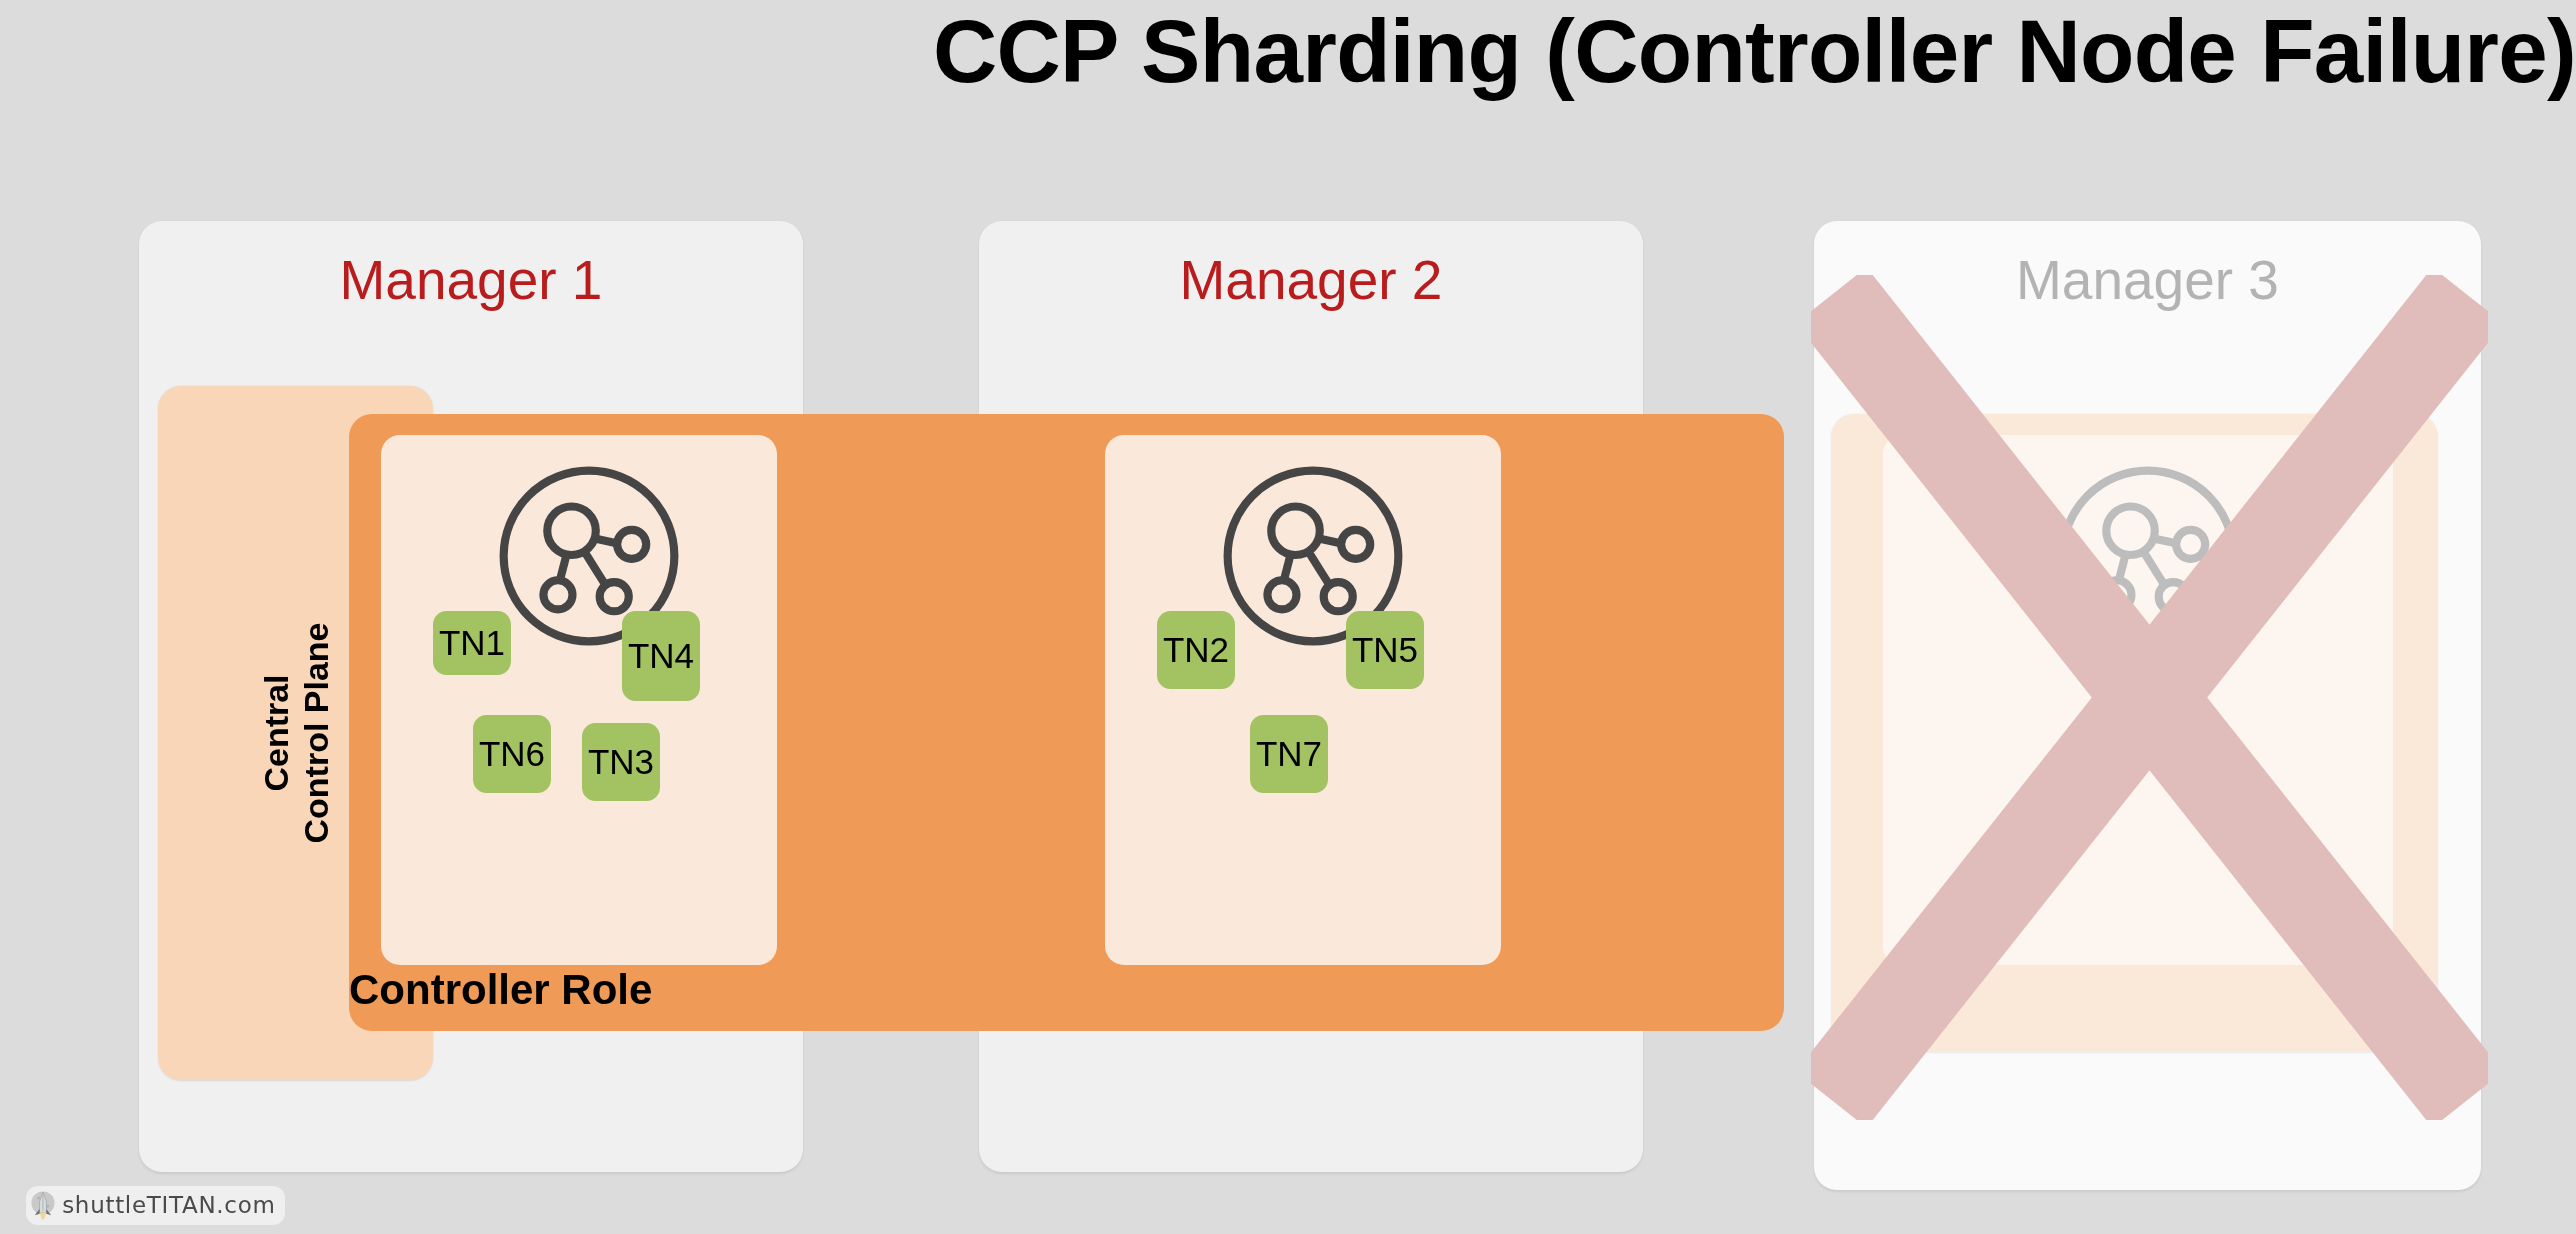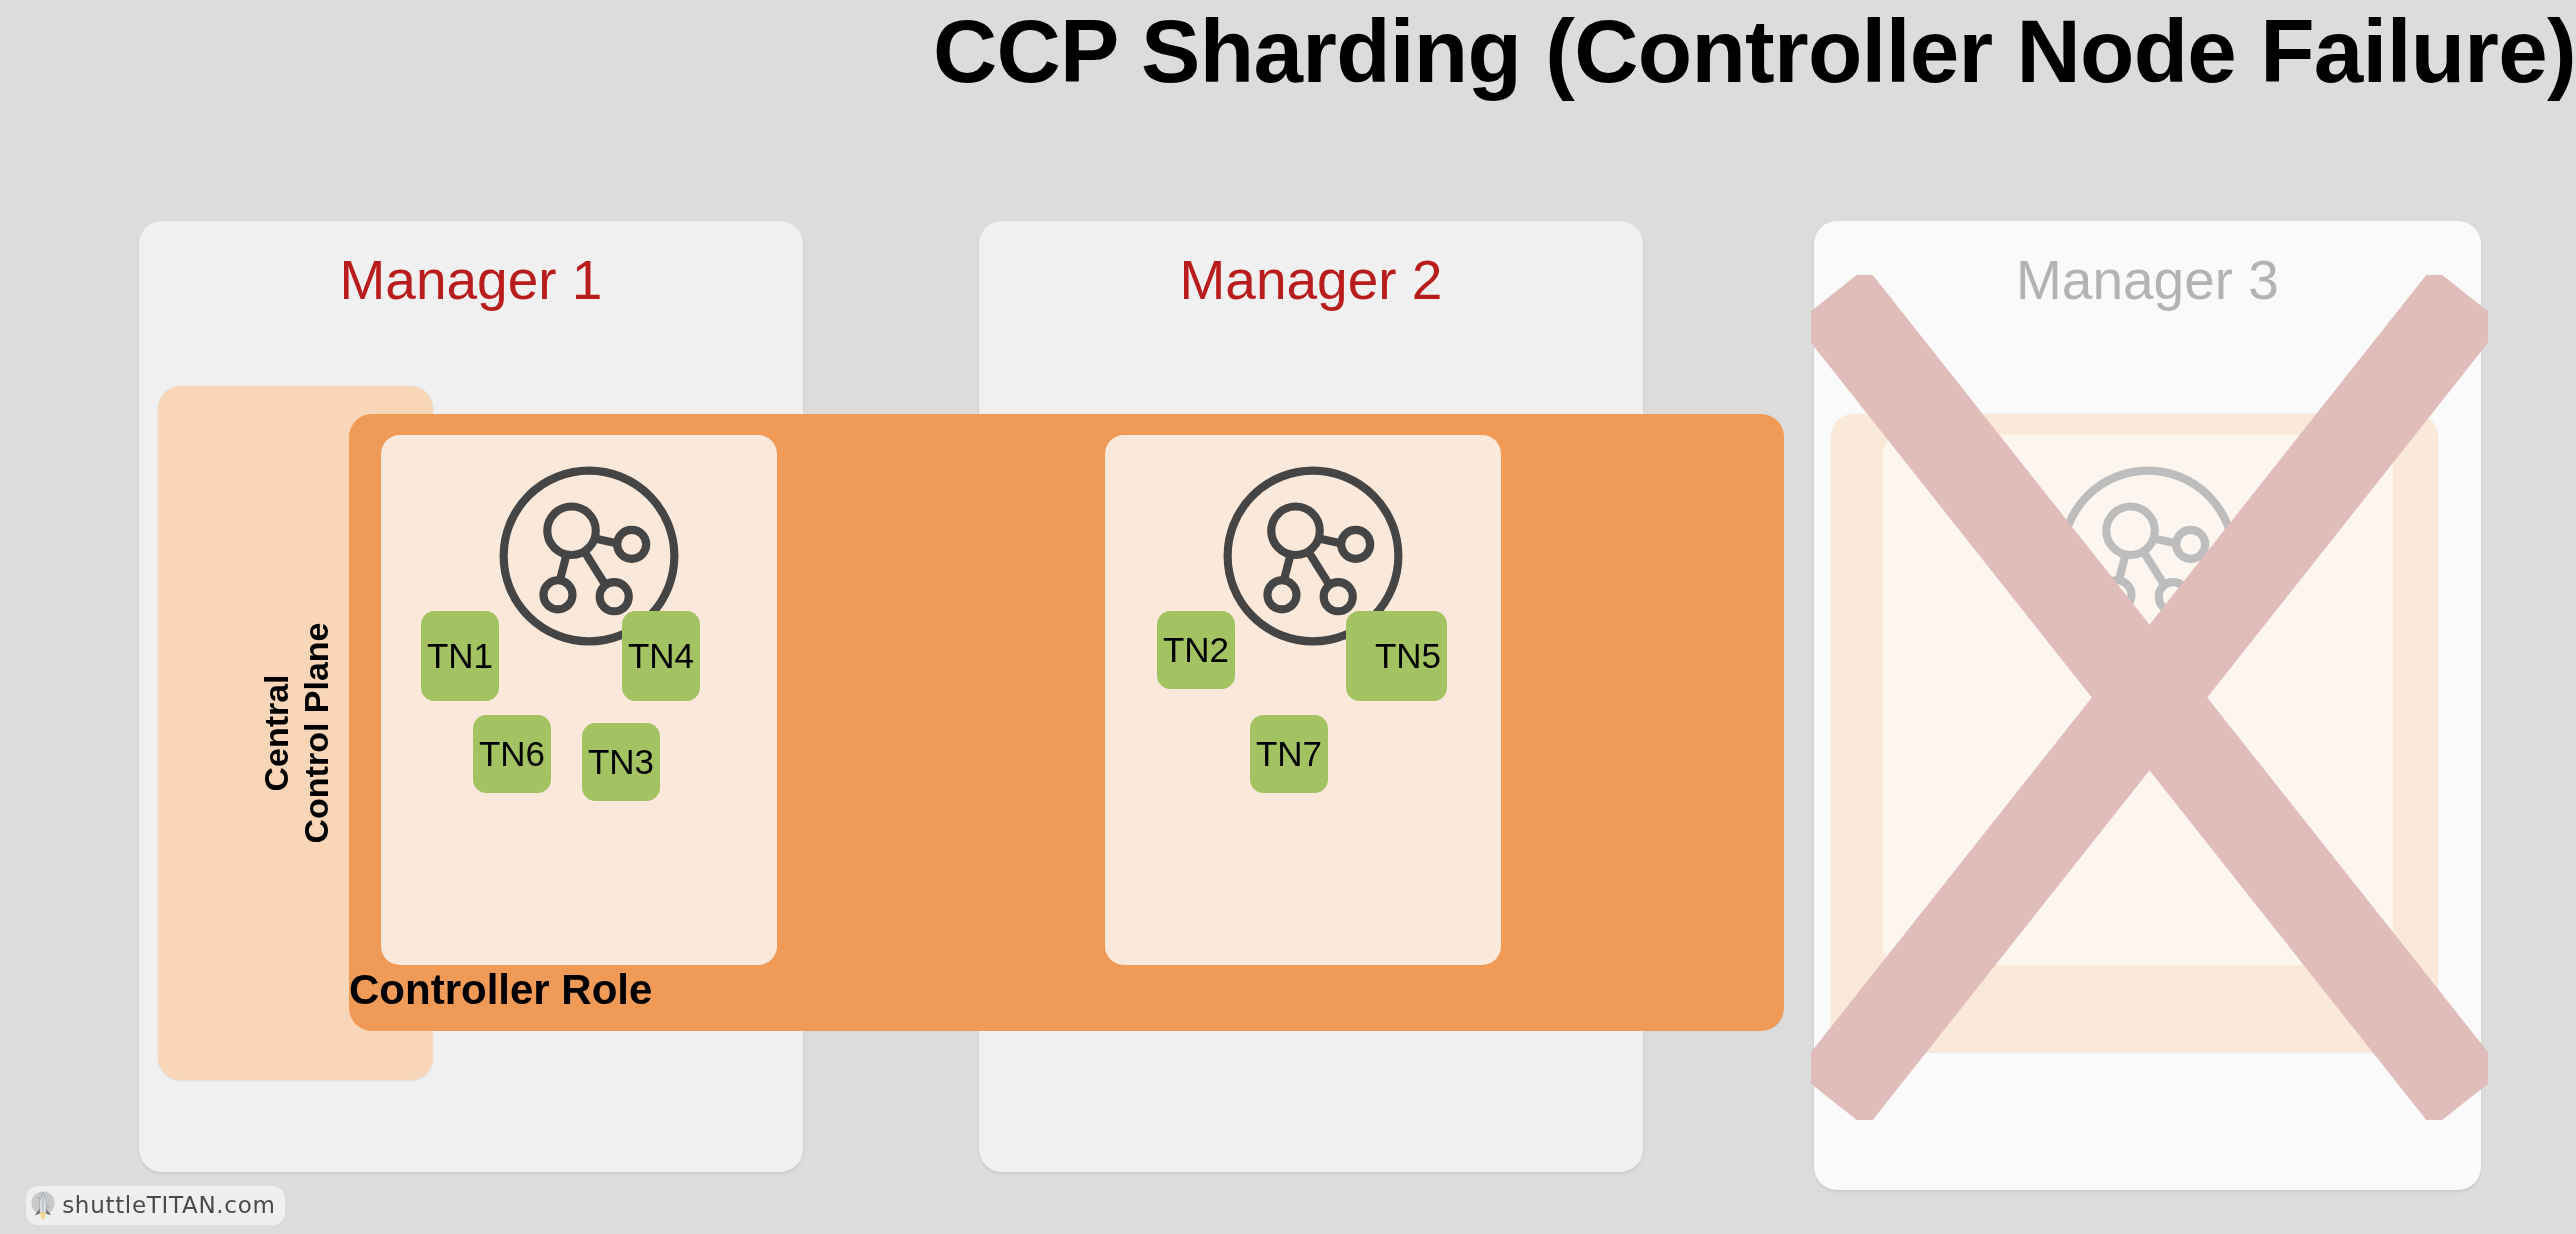--- a/index.html
+++ b/index.html
@@ -160,41 +160,41 @@
       <circle cx="50" cy="50" r="44" fill="none" stroke="#454545" stroke-width="4.2"></circle>
       <circle cx="41" cy="37" r="12.5" fill="none" stroke="#454545" stroke-width="4.2"></circle>
       <circle cx="72" cy="44" r="7.5" fill="none" stroke="#454545" stroke-width="4.2"></circle>
       <circle cx="34" cy="70" r="7.5" fill="none" stroke="#454545" stroke-width="4.2"></circle>
       <circle cx="63" cy="71" r="7.5" fill="none" stroke="#454545" stroke-width="4.2"></circle>
       <line x1="53" y1="41" x2="64.8" y2="43.5" stroke="#454545" stroke-width="4.2"></line>
       <line x1="38.5" y1="49" x2="35" y2="62.5" stroke="#454545" stroke-width="4.2"></line>
       <line x1="47.5" y1="47.5" x2="58.5" y2="65" stroke="#454545" stroke-width="4.2"></line>
     </svg>
 
-    <div class="tn" style="left:40px;top:176px;width:78px;height:90px;">TN1</div>
+    <div class="tn" style="left:52px;top:176px;width:78px;height:64px;">TN1</div>
     <div class="tn" style="left:241px;top:176px;width:78px;height:90px;">TN4</div>
     <div class="tn" style="left:92px;top:280px;width:78px;height:78px;">TN6</div>
     <div class="tn" style="left:201px;top:280px;width:78px;height:78px;margin-top:8px;">TN3</div>
   </div>
 
   <div class="node-card" style="left:1105px;top:435px;width:396px;height:530px;">
 
     <svg class="net-icon" style="left:111px;top:23.5px;" width="194" height="194" viewBox="0 0 100 100">
       <circle cx="50" cy="50" r="44" fill="none" stroke="#454545" stroke-width="4.2"></circle>
       <circle cx="41" cy="37" r="12.5" fill="none" stroke="#454545" stroke-width="4.2"></circle>
       <circle cx="72" cy="44" r="7.5" fill="none" stroke="#454545" stroke-width="4.2"></circle>
       <circle cx="34" cy="70" r="7.5" fill="none" stroke="#454545" stroke-width="4.2"></circle>
       <circle cx="63" cy="71" r="7.5" fill="none" stroke="#454545" stroke-width="4.2"></circle>
       <line x1="53" y1="41" x2="64.8" y2="43.5" stroke="#454545" stroke-width="4.2"></line>
       <line x1="38.5" y1="49" x2="35" y2="62.5" stroke="#454545" stroke-width="4.2"></line>
       <line x1="47.5" y1="47.5" x2="58.5" y2="65" stroke="#454545" stroke-width="4.2"></line>
     </svg>
 
     <div class="tn" style="left:52px;top:176px;width:78px;height:78px;">TN2</div>
-    <div class="tn" style="left:241px;top:176px;width:78px;height:90px;padding-left:23px;">TN5</div>
+    <div class="tn" style="left:241px;top:176px;width:78px;height:78px;">TN5</div>
     <div class="tn" style="left:145px;top:280px;width:78px;height:78px;">TN7</div>
   </div>
 
   <div class="node-card faded" style="left:1883px;top:435px;width:510px;height:530px;">
     <svg class="net-icon" style="left:168px;top:23.5px;" width="194" height="194" viewBox="0 0 100 100">
       <circle cx="50" cy="50" r="44" fill="none" stroke="#bdbdbd" stroke-width="4.2"></circle>
       <circle cx="41" cy="37" r="12.5" fill="none" stroke="#bdbdbd" stroke-width="4.2"></circle>
       <circle cx="72" cy="44" r="7.5" fill="none" stroke="#bdbdbd" stroke-width="4.2"></circle>
       <circle cx="34" cy="70" r="7.5" fill="none" stroke="#bdbdbd" stroke-width="4.2"></circle>
       <circle cx="63" cy="71" r="7.5" fill="none" stroke="#bdbdbd" stroke-width="4.2"></circle>

